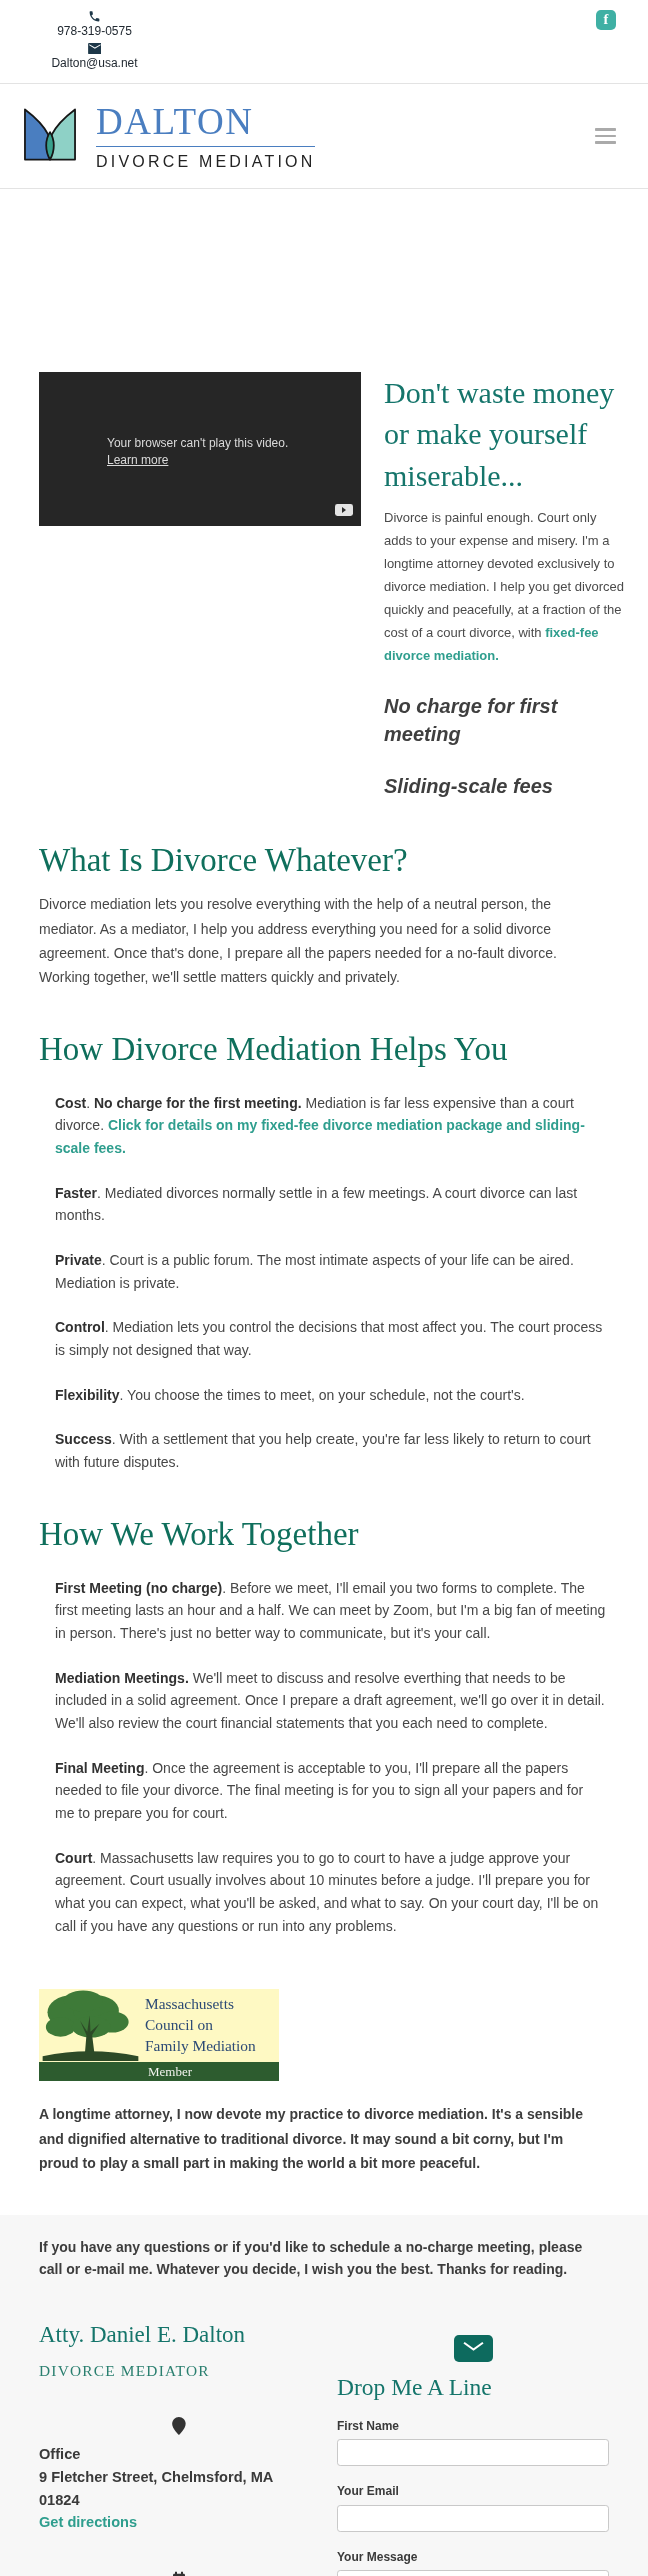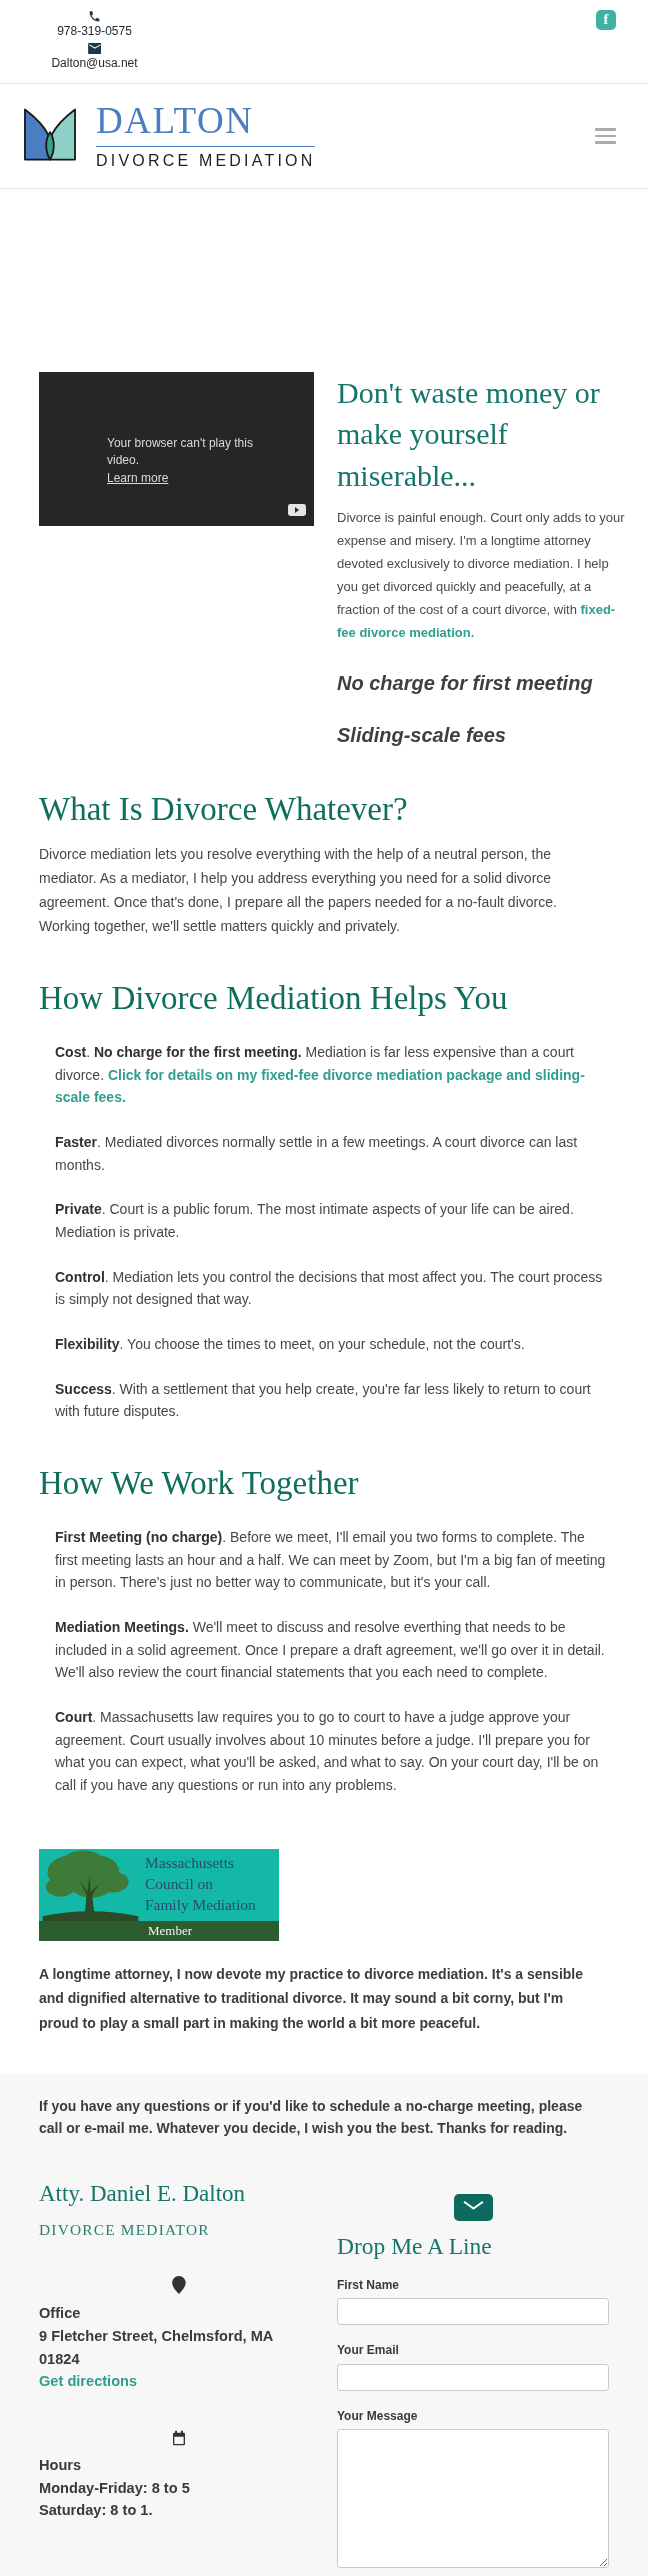--- a/index.html
+++ b/index.html
@@ -29,40 +29,40 @@
     font-family:"Liberation Serif",serif; font-weight:bold; font-size:14.6px;
   }
 
   
   .header {
     display:flex; align-items:center; justify-content:space-between;
     padding:11.3px 32px 11.3px 19.4px;
     border-bottom:0.8px solid #e3e3e3;
     height:105px;
   }
-  .brand { display:flex; align-items:center; gap:14.6px; }
+  .brand { display:flex; align-items:flex-end; gap:14.6px; }
   .brand-text .brand-name {
     font-family:"Liberation Serif","DejaVu Serif",serif;
     font-size:37px; letter-spacing:1.6px; color:#4a7ec0; font-weight:400;
     line-height:1; padding-bottom:6.5px; border-bottom:1.6px solid #4a7ec0;
   }
   .brand-text .brand-tagline {
     margin-top:6.5px; font-size:16px; letter-spacing:3.2px; color:#232323; line-height:1;
   }
   .hamburger { width:21px; display:flex; flex-direction:column; gap:4px; cursor:pointer; }
   .hamburger span { display:block; height:2.4px; background:#aaaaaa; border-radius:0.8px; }
 
   
   .hero {
     margin-top:183px;
     padding:0 20px 0 39px;
     display:flex; gap:23px;
   }
   .video-box {
-    position:relative; width:275px; height:154px; background:#262626; flex:0 0 auto;
+    position:relative; width:322px; height:154px; background:#262626; flex:0 0 auto;
   }
   .video-msg {
     position:absolute; top:63px; left:0; right:0;
     padding:0 32px 0 68px;
     color:#dadada; font-size:12px; line-height:1.45; text-align:left;
   }
   .video-msg a { color:#dadada; text-decoration:underline; }
   .yt-play {
     position:absolute; right:8px; bottom:9.7px;
     width:18px; height:12px; background:#e4e4e4; border-radius:2.4px;
@@ -90,21 +90,21 @@
     margin:42px 0 13px;
   }
   .lede { font-size:14px; line-height:1.72; color:#474747; }
   .items { margin:23px 0 0 16px; }
   .item { margin-bottom:22px; font-size:14px; line-height:1.62; color:#474747; }
   .item b { color:#313131; }
 
   
   .badge {
     position:relative; margin:52px 0 0 39px;
-    width:240px; height:92px; background:#14b8a6;
+    width:240px; height:92px; background:#fef9c3;
   }
   .badge-tree { position:absolute; left:1.6px; bottom:17px; }
   .badge-org {
     position:absolute; left:106px; top:3.2px;
     font-family:"Liberation Serif","DejaVu Serif",serif;
     font-size:15.4px; line-height:1.38; color:#2c4a75;
   }
   .badge-bar {
     position:absolute; left:0; bottom:0; width:100%; height:19.4px;
     background:#2d5c2f; color:#f2f4ee;
@@ -244,20 +244,23 @@
 </div>
 
 <div class="section">
   <h2 class="sec-heading">How We Work Together</h2>
   <div class="items">
     <div class="item">
       <b>First Meeting (no charge)</b><span>. Before we meet, I'll email you two forms to complete. The first meeting lasts an hour and a half. We can meet by Zoom, but I'm a big fan of meeting in person. There's just no better way to communicate, but it's your call.</span>
     </div>
     <div class="item">
       <b>Mediation Meetings.</b><span> We'll meet to discuss and resolve everthing that needs to be included in a solid agreement. Once I prepare a draft agreement, we'll go over it in detail. We'll also review the court financial statements that you each need to complete.</span>
+    </div>
+    <div class="item">
+      <b>Final Meeting</b><span>. Once the agreement is acceptable to you, I'll prepare all the papers needed to file your divorce. The final meeting is for you to sign all your papers and for me to prepare you for court.</span>
     </div>
     <div class="item">
       <b>Court</b><span>. Massachusetts law requires you to go to court to have a judge approve your agreement. Court usually involves about 10 minutes before a judge. I'll prepare you for what you can expect, what you'll be asked, and what to say. On your court day, I'll be on call if you have any questions or run into any problems.</span>
     </div>
   </div>
 </div>
 
 <div class="badge">
   <span class="badge-tree">
     <svg width="99" height="73" viewBox="0 0 122 90">

